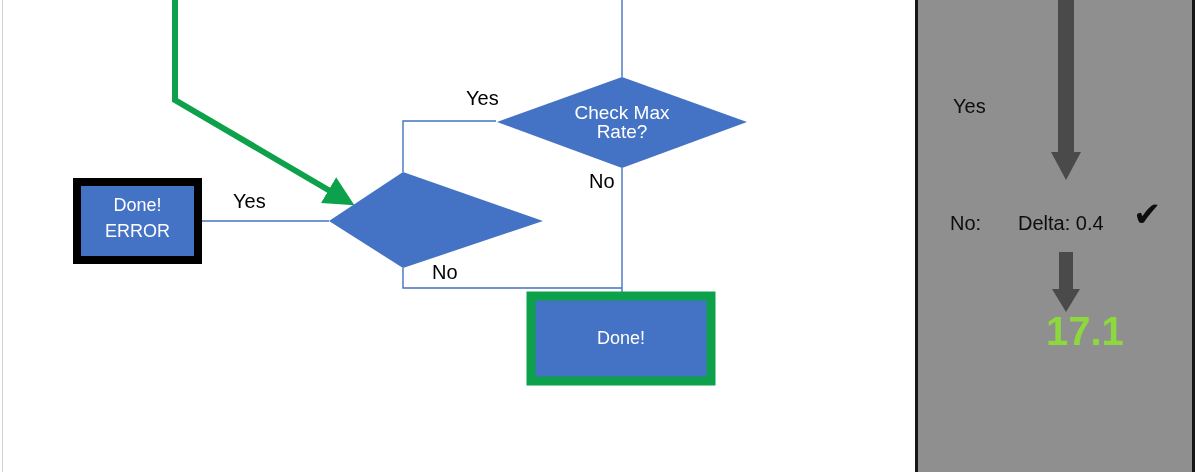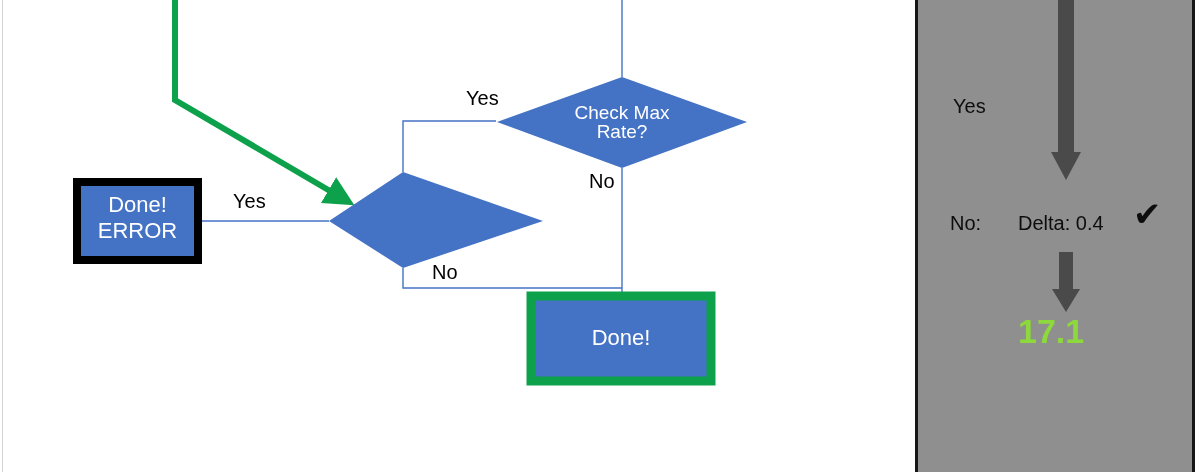--- a/index.html
+++ b/index.html
@@ -38,21 +38,21 @@
   .node-label {
     position: absolute;
     color: #ffffff;
     font-size: 19px;
     line-height: 19px;
     text-align: center;
     pointer-events: none;
     white-space: pre-line;
   }
   .node-label.big {
-    font-size: 22px;
+    font-size: 18px;
     line-height: 26px;
   }
 
   .edge-label {
     position: absolute;
     color: #000000;
     font-size: 20px;
     line-height: 22px;
     white-space: nowrap;
   }
@@ -79,24 +79,25 @@
   .panel-text {
     position: absolute;
     color: #0d0d0d;
     font-size: 20px;
     line-height: 24px;
     white-space: nowrap;
   }
   .panel-value {
     position: absolute;
     color: #8DD83C;
-    font-size: 34px;
+    font-size: 40px;
     font-weight: bold;
     line-height: 42px;
     white-space: nowrap;
+    margin-left: 28px;
   }
   .panel-check {
     position: absolute;
     color: #0d0d0d;
     font-size: 34px;
     line-height: 34px;
     white-space: nowrap;
   }
 </style>
 </head>

